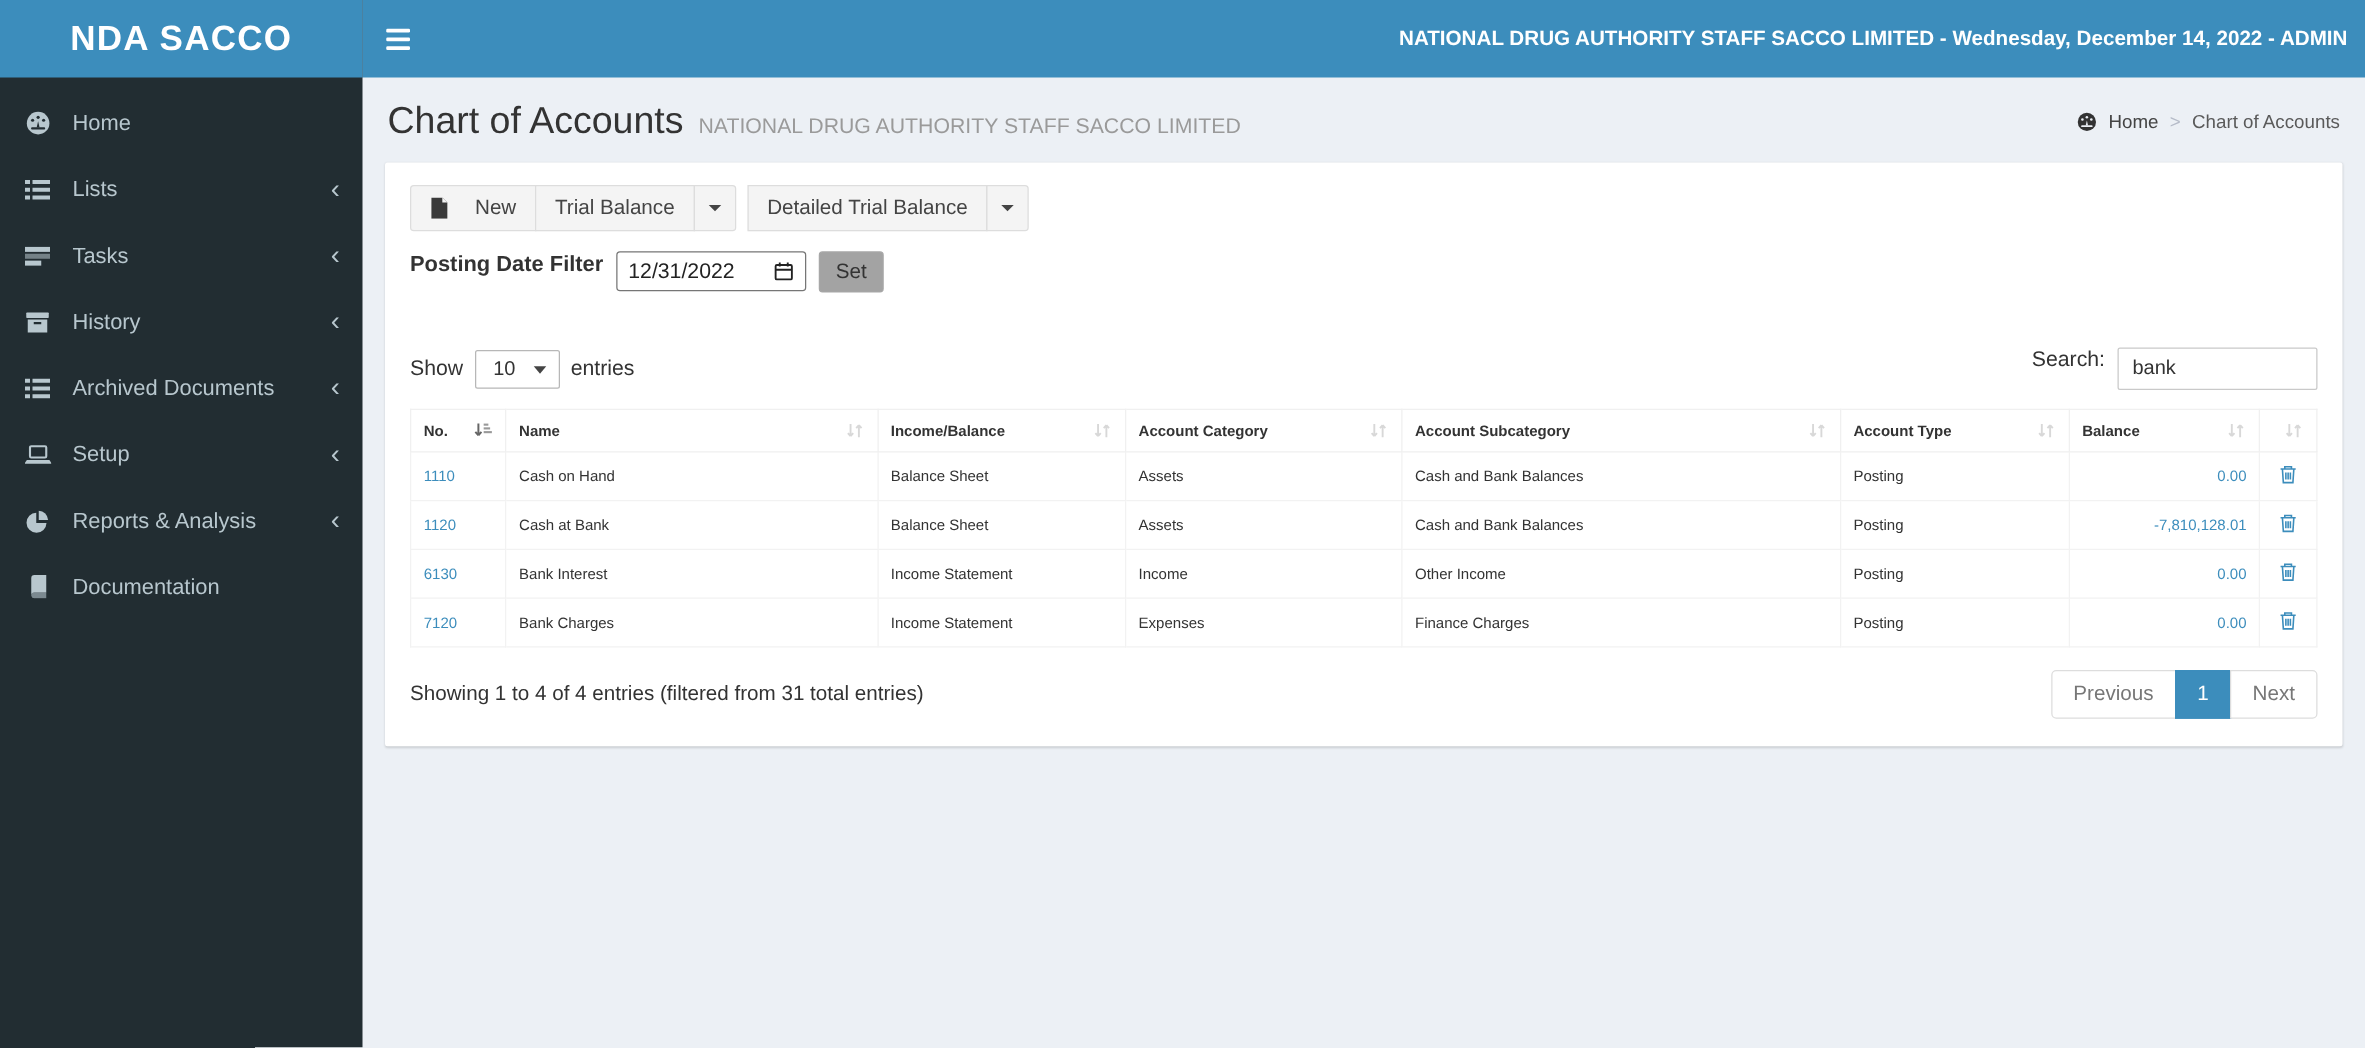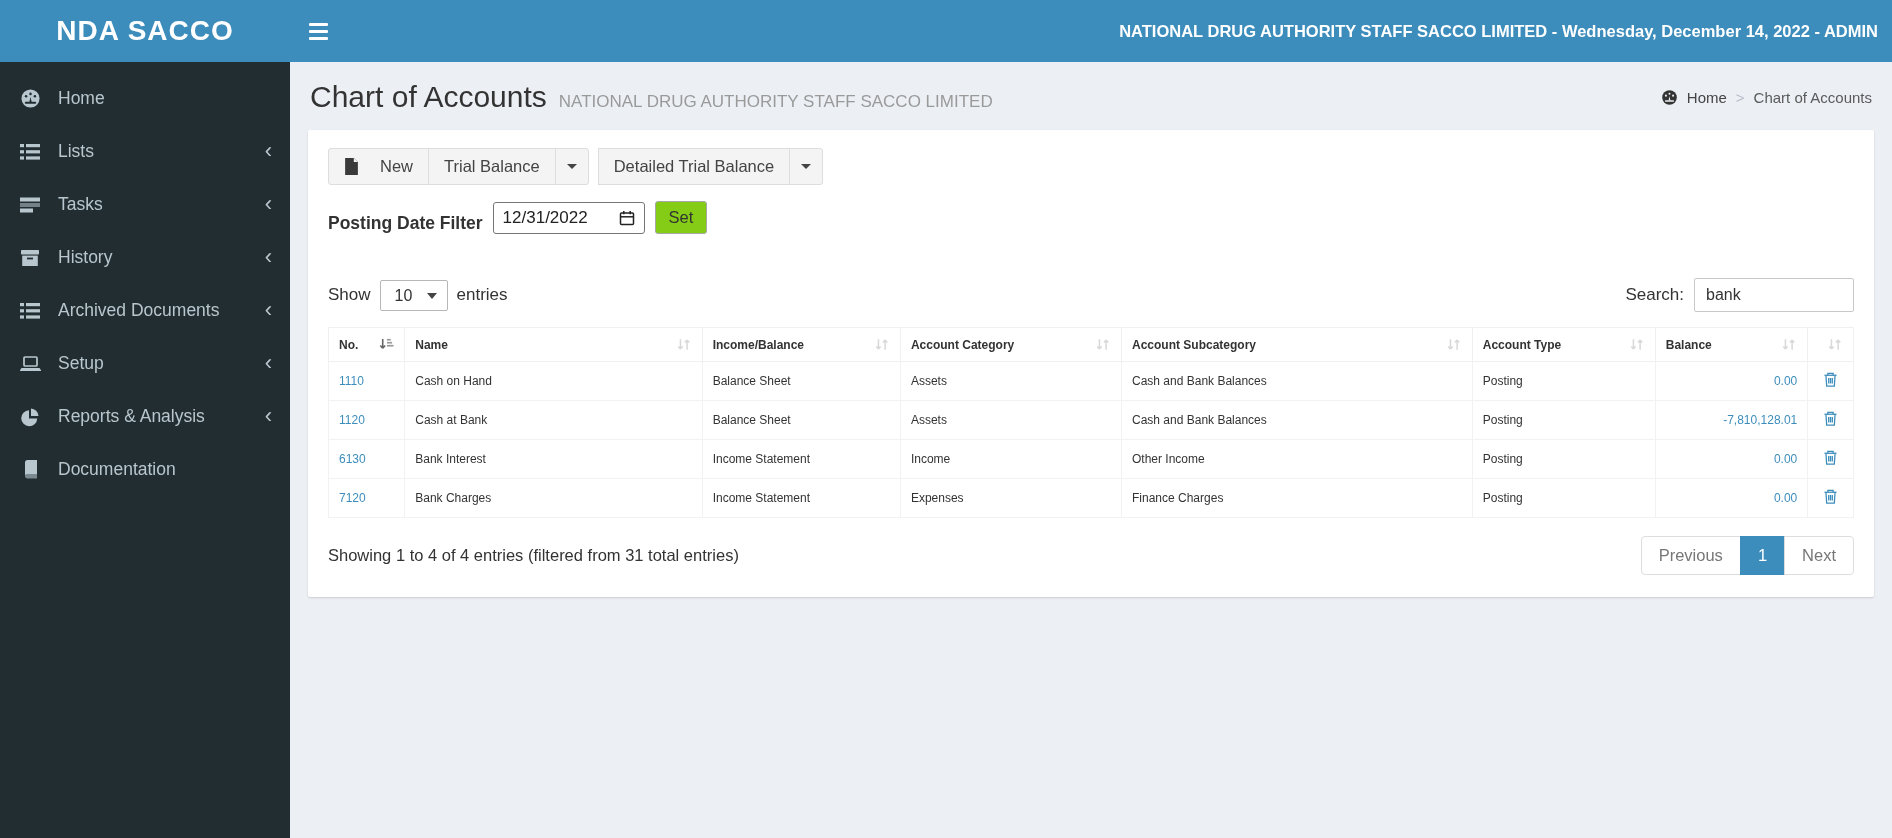--- a/index.html
+++ b/index.html
@@ -43,38 +43,38 @@
   .btn-row { display:flex; }
   .btn { background:#f4f4f4; border:1px solid #ddd; color:#444; font-size:16.5px; padding:8px 15px;
          display:inline-flex; align-items:center; gap:21px; cursor:pointer; margin-left:-1px; }
   .btn:first-child { margin-left:0; border-radius:3px 0 0 3px; }
   .btn.caret-btn { padding:8px 11px; }
   .caret { width:0; height:0; border-left:5px solid transparent; border-right:5px solid transparent;
            border-top:5px solid #444; display:inline-block; }
   .grp-end { border-radius:0 3px 3px 0; margin-right:10px; }
 
   
-  .date-row { display:flex; align-items:flex-end; gap:10px; margin-top:16px; }
+  .date-row { display:flex; align-items:flex-start; gap:10px; margin-top:16px; }
   .date-label { font-weight:bold; font-size:17.5px; }
   .date-box { border:1px solid #767676; border-radius:3px; background:#fff; display:flex; align-items:center;
               padding:5px 9px; width:152px; justify-content:space-between; }
   .date-box input { border:none; outline:none; font-size:17px; width:108px; font-family:"Liberation Sans",sans-serif; color:#222; }
-  .set-btn { background:#84cc16; border:1px solid #a7a7a7; border-radius:3px; font-size:16.5px; padding:6px 13px;
+  .set-btn { background:#a3a3a3; border:1px solid #a7a7a7; border-radius:3px; font-size:16.5px; padding:6px 13px;
              color:#333; cursor:pointer; }
 
   
   .table-controls { display:flex; justify-content:space-between; align-items:center; margin-top:44px; }
   .show-group { display:flex; align-items:center; gap:9px; font-size:17px; color:#333; }
   .select-wrap { position:relative; display:inline-block; }
   .select-wrap select { appearance:none; -webkit-appearance:none; border:1px solid #b7b7b7; border-radius:2px;
                         background:#fff; font-size:16px; padding:6px 34px 6px 14px; color:#333;
                         font-family:"Liberation Sans",sans-serif; }
   .select-wrap::after { content:""; position:absolute; right:11px; top:50%; margin-top:-2px;
                         border-left:5px solid transparent; border-right:5px solid transparent; border-top:6px solid #444; }
-  .search-group { display:flex; align-items:center; gap:10px; font-size:17px; }
+  .search-group { display:flex; gap:10px; font-size:17px; }
   .search-group input { border:1px solid #c9c9c9; border-radius:2px; width:160px; padding:7px 11px; font-size:16px;
                         font-family:"Liberation Sans",sans-serif; color:#333; }
 
   
   table.accounts { width:100%; border-collapse:collapse; margin-top:15px; font-size:12px; }
   table.accounts th { text-align:left; font-weight:bold; color:#333; padding:9px 10px;
                       border:1px solid #f0f0f0; cursor:pointer; }
   table.accounts td { padding:9px 10px; border:1px solid #f2f2f2; color:#333; }
   .th-inner { display:flex; justify-content:space-between; align-items:center; gap:6px; }
   th.col-no { width:5%; } th.col-name { width:19.5%; } th.col-ib { width:13%; } th.col-cat { width:14.5%; }

